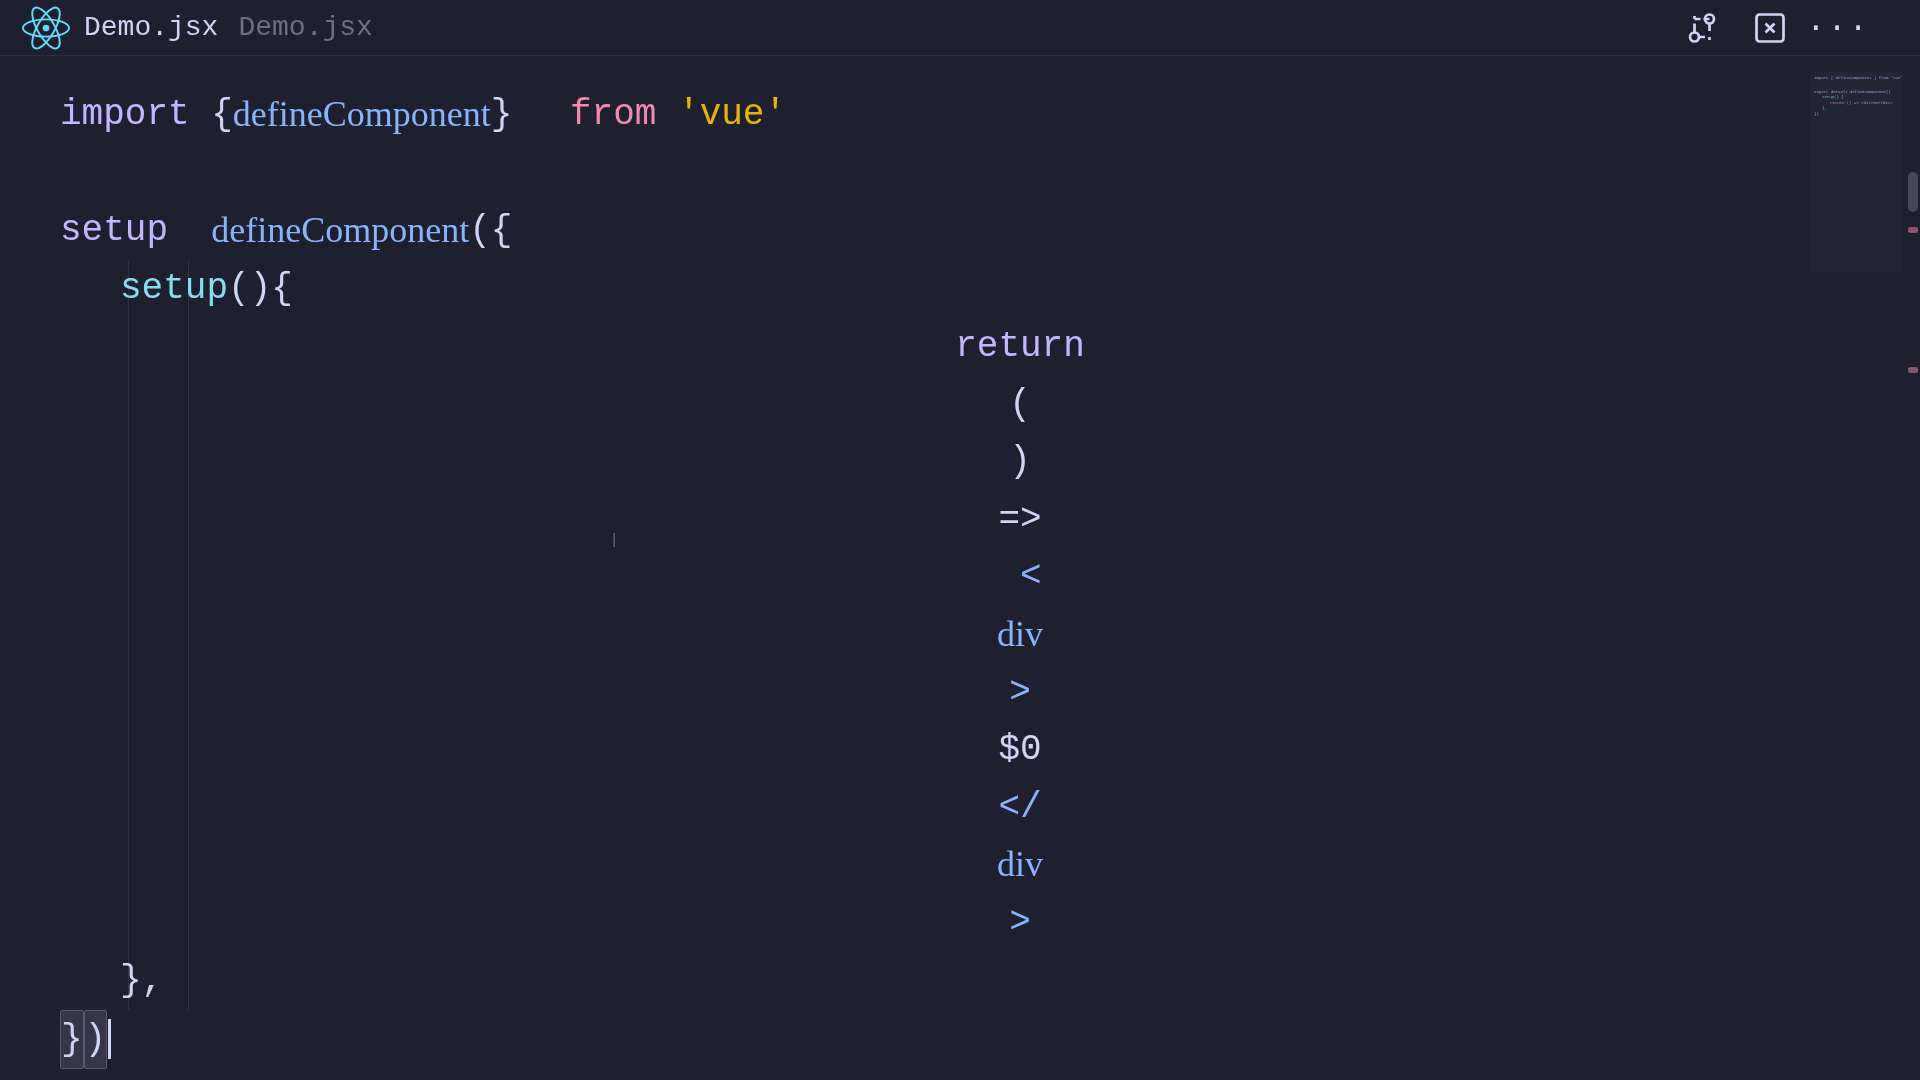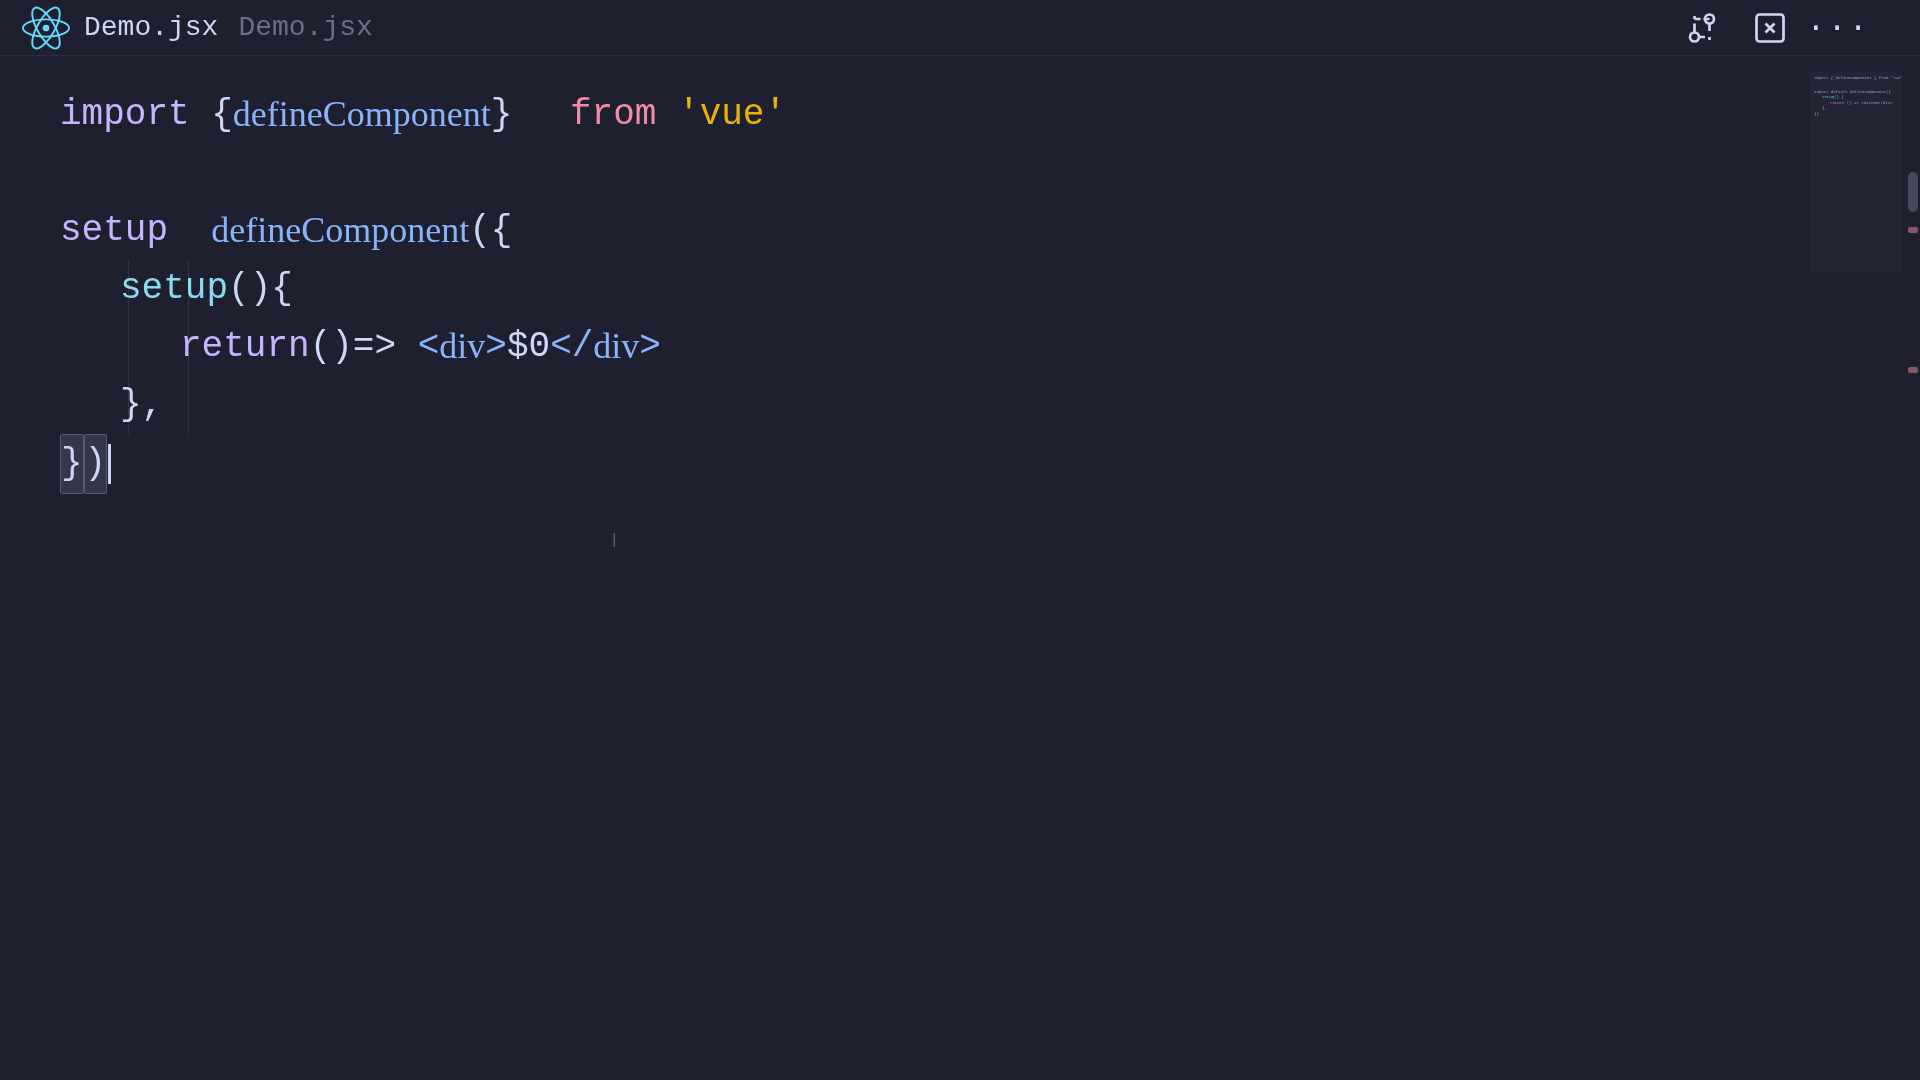--- a/index.html
+++ b/index.html
@@ -154,20 +154,21 @@
       min-height: 58px;
       position: relative;
     }
 
     .indent-1 {
       padding-left: 60px;
     }
 
     .indent-2 {
       padding-left: 120px;
+      flex-direction: column;
     }
 
     
     .indent-guide-1 {
       position: absolute;
       left: 68px;
       top: 0;
       bottom: 0;
       width: 1px;
       background-color: #313244;

